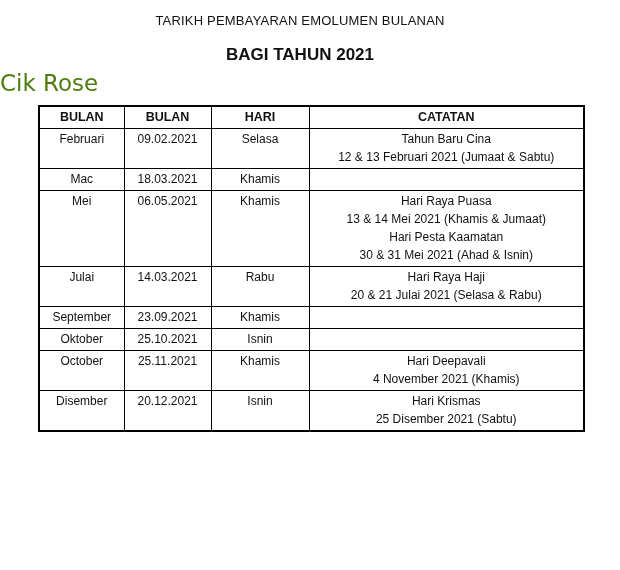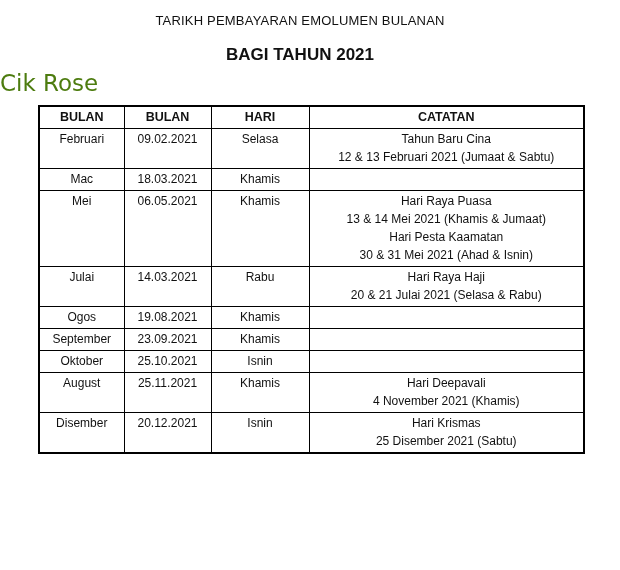--- a/index.html
+++ b/index.html
@@ -129,39 +129,33 @@
       <tr>
         <td>Julai</td>
         <td>14.03.2021</td>
         <td>Rabu</td>
         <td>
           <div>Hari Raya Haji</div>
           <div>20 &amp; 21 Julai 2021 (Selasa &amp; Rabu)</div>
         </td>
       </tr>
       <tr>
-        <td>Ogos</td>
-        <td>19.08.2021</td>
-        <td>Khamis</td>
-        <td></td>
-      </tr>
-      <tr>
         <td>September</td>
         <td>23.09.2021</td>
         <td>Khamis</td>
         <td></td>
       </tr>
       <tr>
         <td>Oktober</td>
         <td>25.10.2021</td>
         <td>Isnin</td>
         <td></td>
       </tr>
       <tr>
-        <td>August</td>
+        <td>October</td>
         <td>25.11.2021</td>
         <td>Khamis</td>
         <td>
           <div>Hari Deepavali</div>
           <div>4 November 2021 (Khamis)</div>
         </td>
       </tr>
       <tr>
         <td>Disember</td>
         <td>20.12.2021</td>

